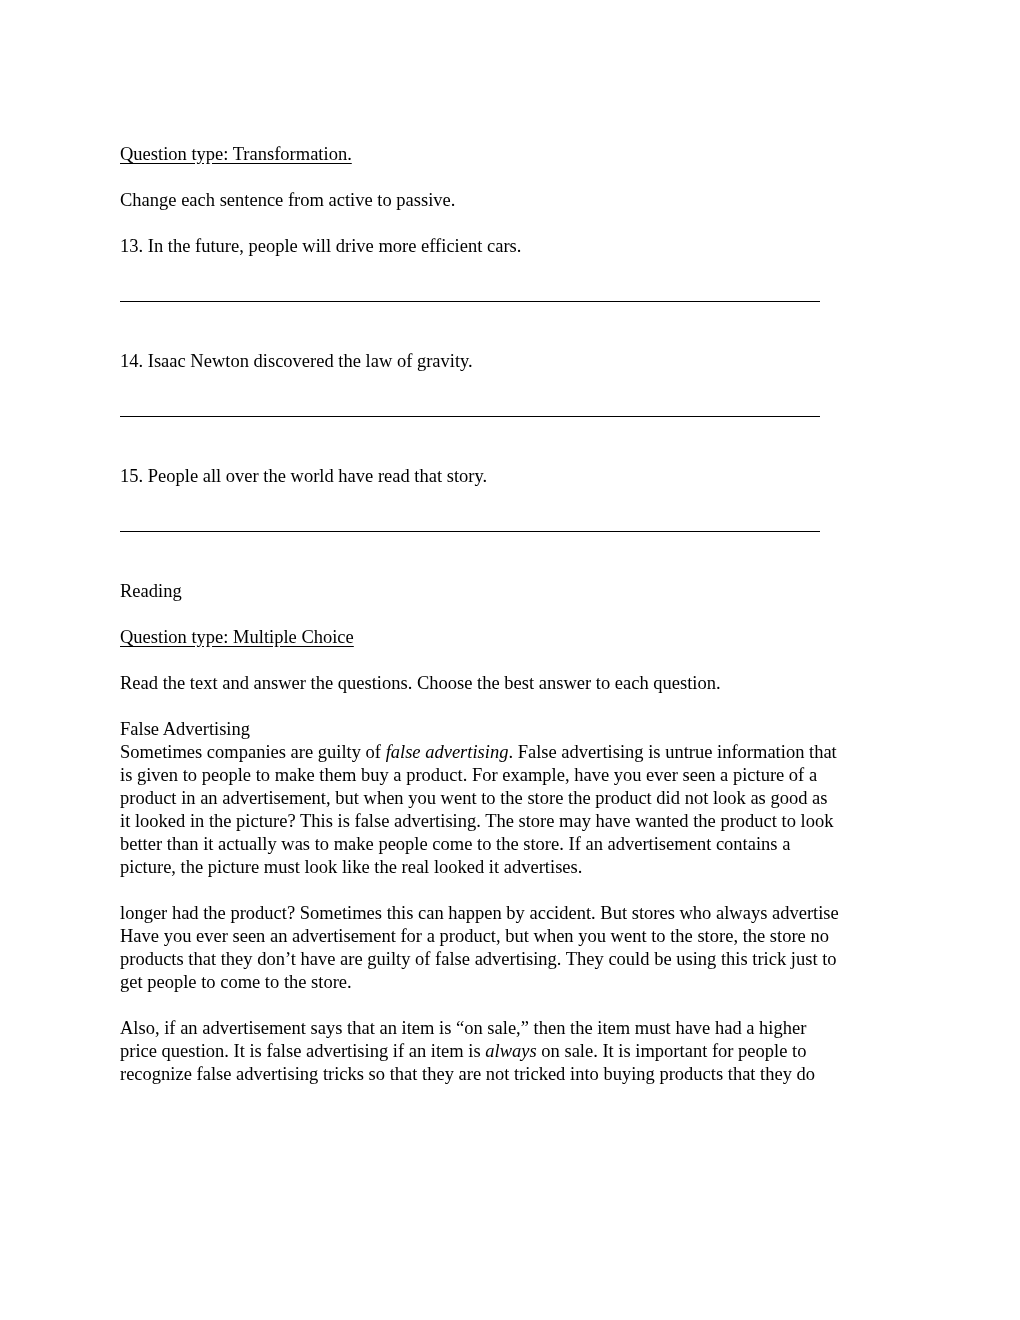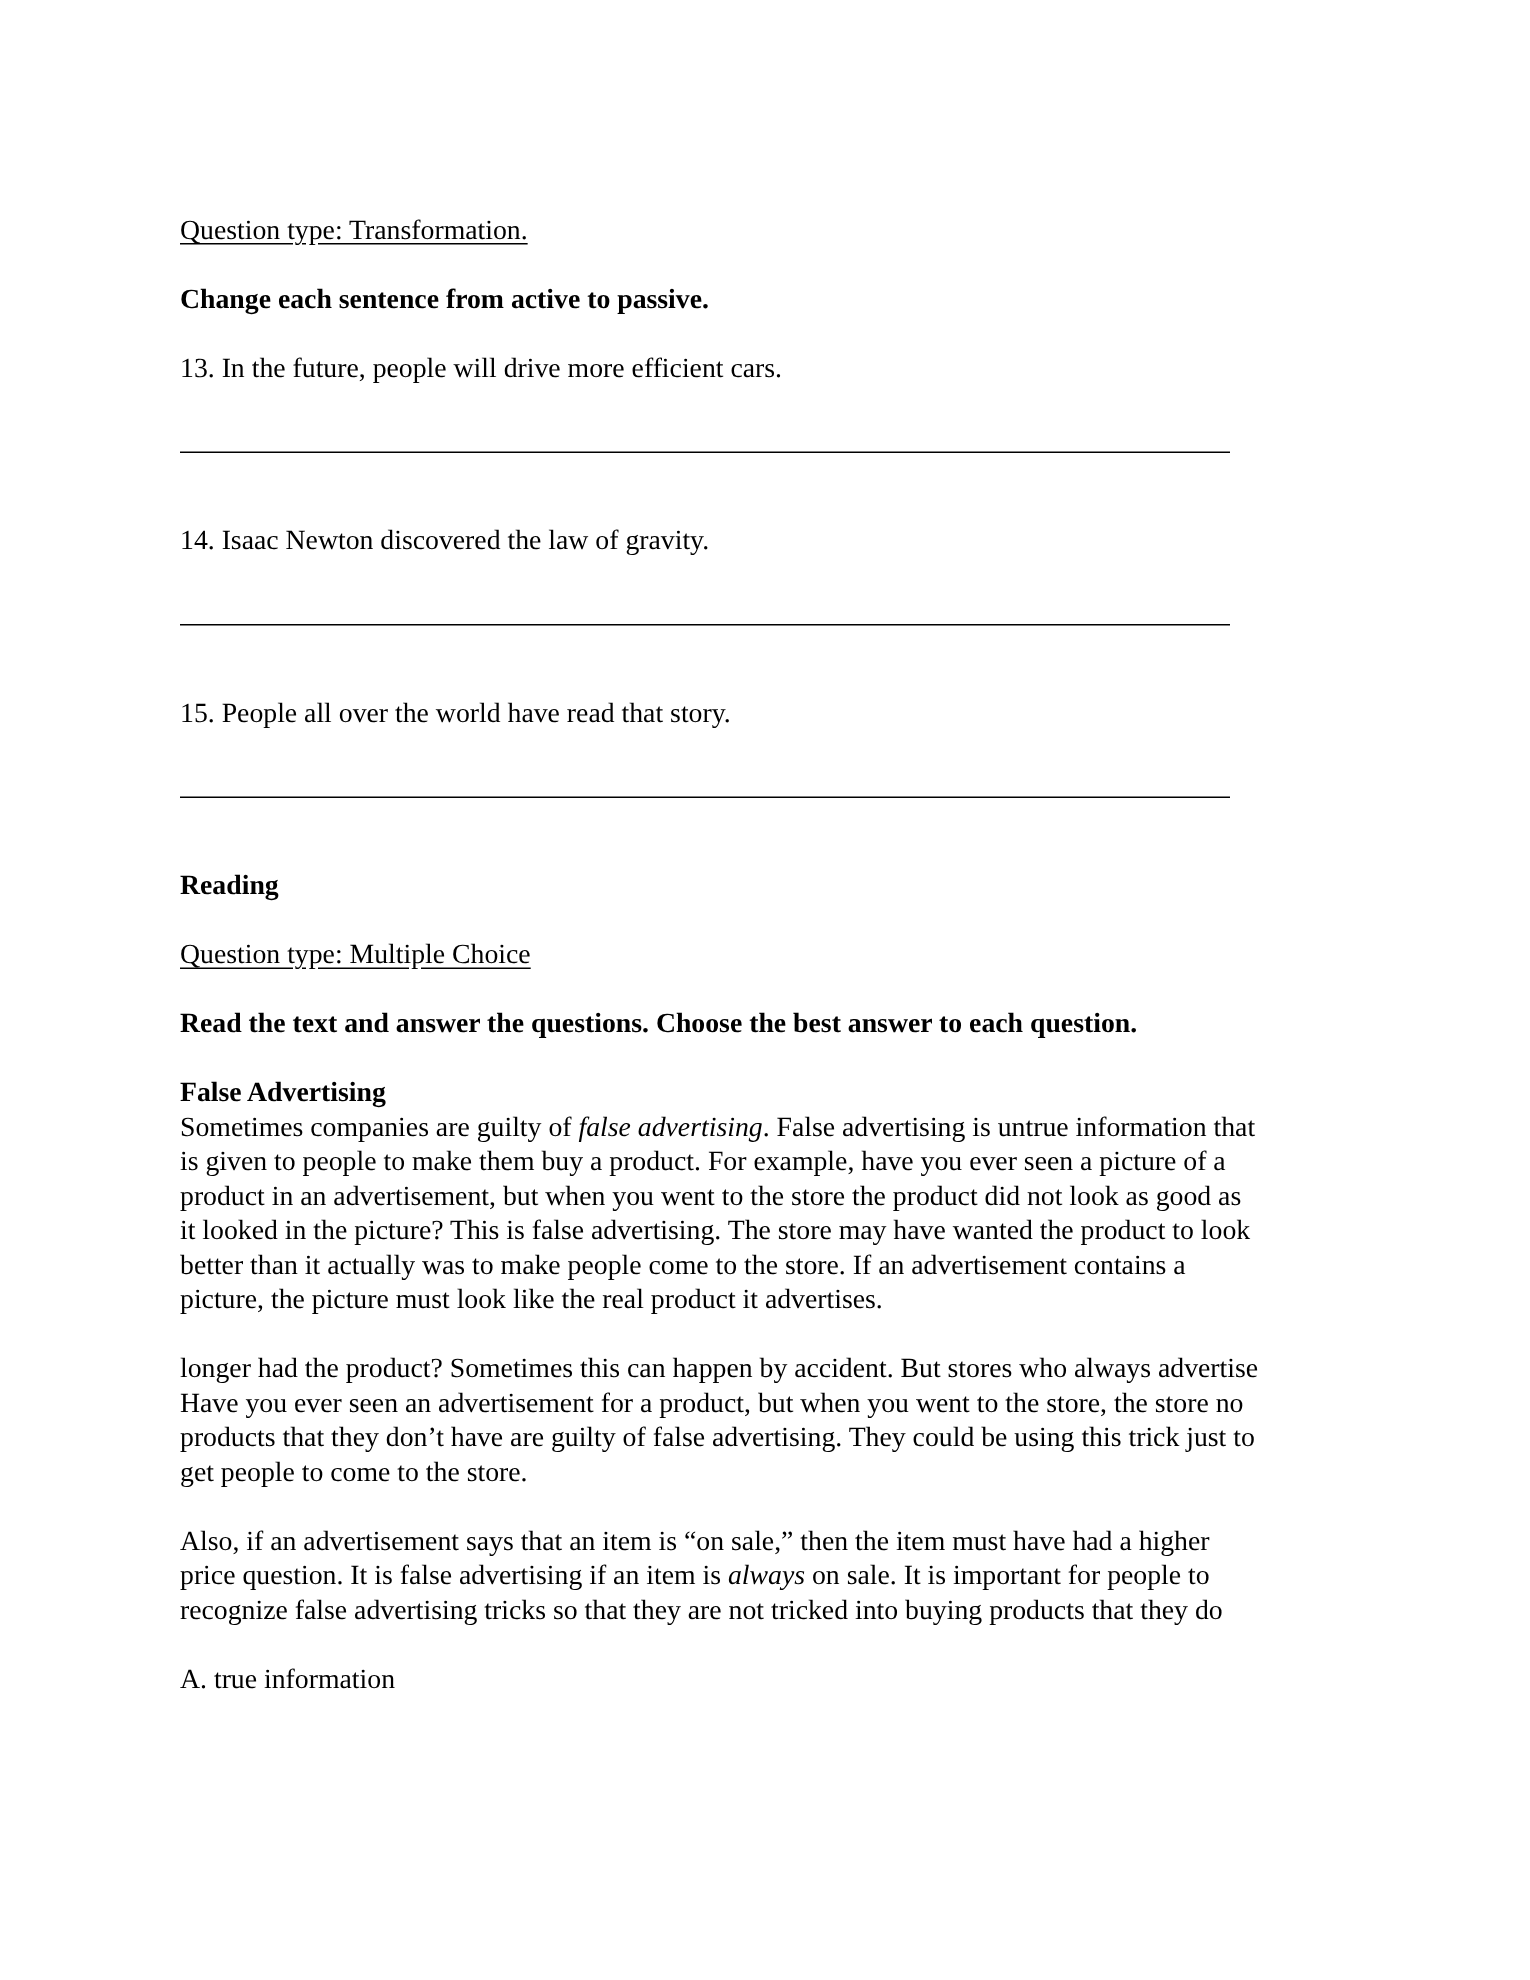--- a/index.html
+++ b/index.html
@@ -1,20 +1,20 @@
 <!DOCTYPE html>
 <html><head>
 <meta charset="utf-8">
 <style>
   html, body { margin: 0; padding: 0; background: #ffffff; }
   body { width: 1020px; height: 1320px; position: relative; overflow: hidden;
          font-family: "Liberation Serif", "DejaVu Serif", serif; color: #000; }
   .line { position: absolute; left: 120px; font-size: 18.5px; line-height: 23px; white-space: nowrap; }
   .u { text-decoration: underline; text-underline-offset: 3px; }
-  .b { font-weight: bold; }
+  .b { font-weight: normal; }
   .rule { position: absolute; left: 120px; width: 700px; height: 0; border-top: 1px solid #000; }
   .para { position: absolute; left: 120px; width: 780px; font-size: 18.5px; line-height: 23px; }
   .para p { margin: 0; }
   .nowrap { white-space: nowrap; }
   em { font-style: italic; }
 </style>
 </head>
 <body>
 
 <div class="line u" style="top:143px;">Question type: Transformation.</div>
@@ -33,25 +33,24 @@
 <div class="line u" style="top:626px;">Question type: Multiple Choice</div>
 <div class="line b" style="top:672px;">Read the text and answer the questions. Choose the best answer to each question.</div>
 
 <div class="para" style="top:718px;">
   <p class="b nowrap">False Advertising</p>
   <p class="nowrap"><span>Sometimes companies are guilty of </span><em>false advertising</em><span>. False advertising is untrue information that</span></p>
   <p class="nowrap">is given to people to make them buy a product. For example, have you ever seen a picture of a</p>
   <p class="nowrap">product in an advertisement, but when you went to the store the product did not look as good as</p>
   <p class="nowrap">it looked in the picture? This is false advertising. The store may have wanted the product to look</p>
   <p class="nowrap">better than it actually was to make people come to the store. If an advertisement contains a</p>
-  <p class="nowrap">picture, the picture must look like the real product it advertises.</p>
+  <p class="nowrap">picture, the picture must look like the real looked it advertises.</p>
   <p>&nbsp;</p>
   <p class="nowrap">longer had the product? Sometimes this can happen by accident. But stores who always advertise</p>
   <p class="nowrap">Have you ever seen an advertisement for a product, but when you went to the store, the store no</p>
   <p class="nowrap">products that they don’t have are guilty of false advertising. They could be using this trick just to</p>
   <p class="nowrap">get people to come to the store.</p>
   <p>&nbsp;</p>
   <p class="nowrap">Also, if an advertisement says that an item is “on sale,” then the item must have had a higher</p>
   <p class="nowrap"><span>price question. It is false advertising if an item is </span><em>always</em><span> on sale. It is important for people to</span></p>
   <p class="nowrap">recognize false advertising tricks so that they are not tricked into buying products that they do</p>
   <p>&nbsp;</p>
-  <p class="nowrap">A. true information</p>
 </div>
 
 </body></html>

